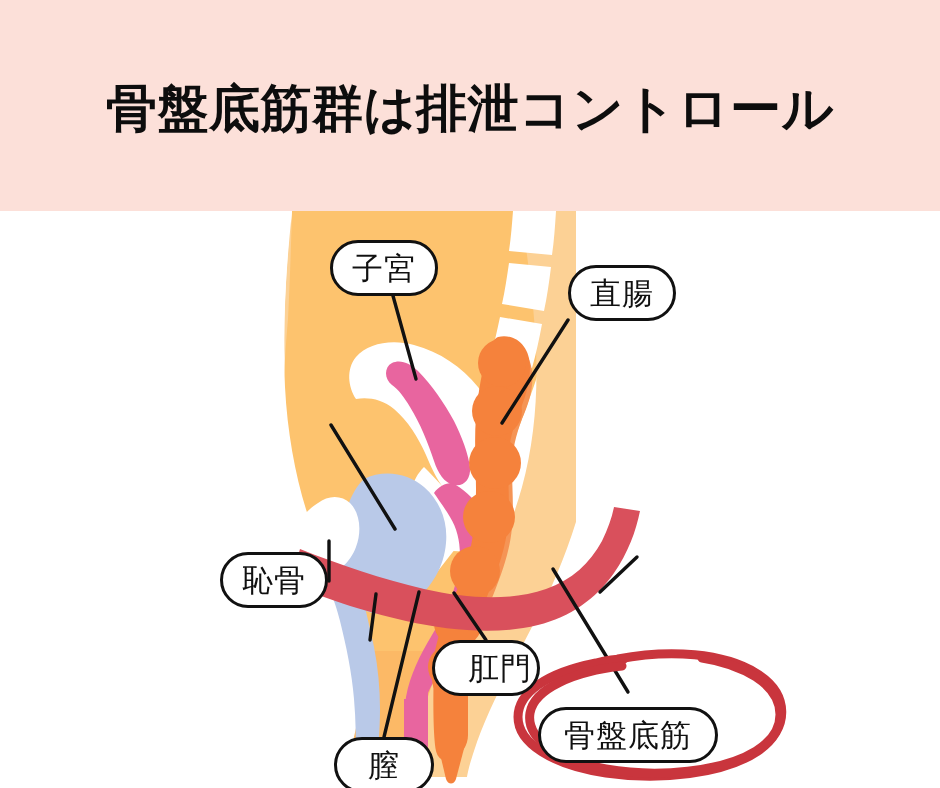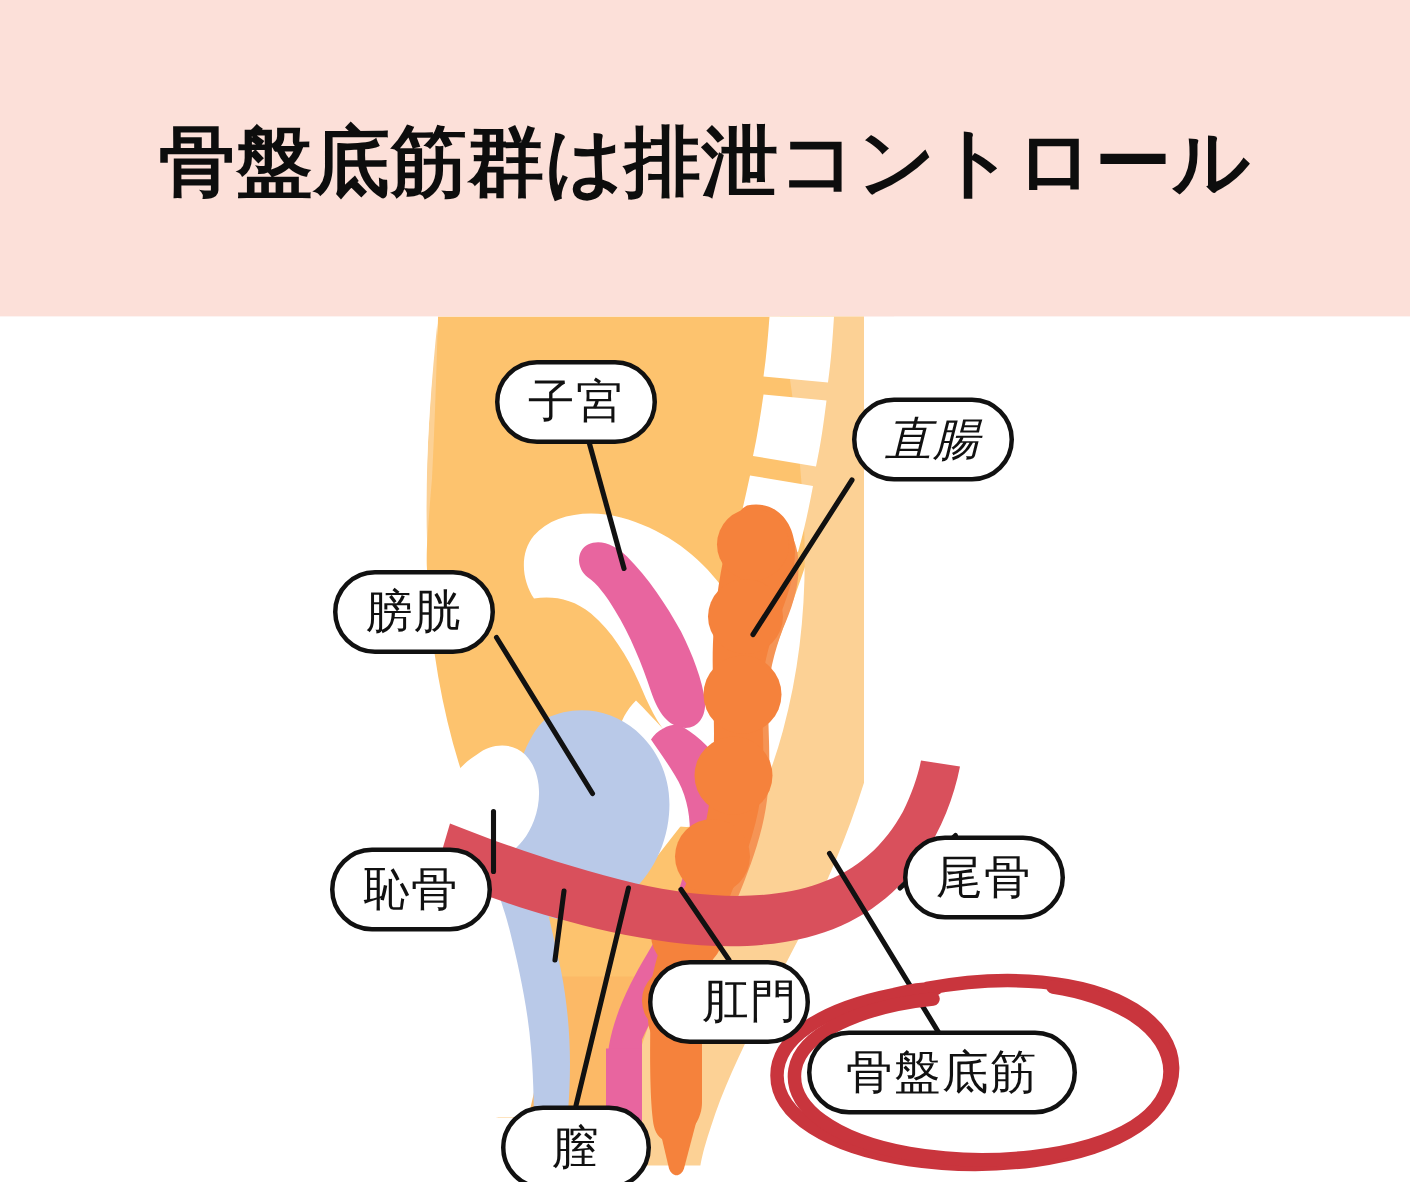--- a/index.html
+++ b/index.html
@@ -302,42 +302,36 @@
                  C788,520 788,487 756,466
                  C740,456 722,450 702,447"></path>
       </g>
 
     </svg>
 
     <div class="callout" style="left:330px; top:29px; width:108px; height:56px;">
       <span>子宮</span>
     </div>
 
-    <div class="callout" style="left:568px; top:54px; width:108px; height:56px;font-style:italic;">
+    <div class="callout" style="left:568px; top:54px; width:108px; height:56px;">
       <span>直腸</span>
     </div>
 
-    <div class="callout" style="left:222px; top:169px; width:108px; height:56px;">
-      <span>膀胱</span>
-    </div>
-
-    <div class="callout" style="left:220px; top:354px; width:108px; height:56px;justify-content:center;">
+
+    <div class="callout" style="left:220px; top:341px; width:108px; height:56px;justify-content:center;">
       <span>恥骨</span>
     </div>
 
-    <div class="callout" style="left:602px; top:346px; width:108px; height:56px;">
-      <span>尾骨</span>
-    </div>
 
 
     <div class="callout" style="left:432px; top:429px; width:108px; height:56px;padding-left:28px;">
       <span>肛門</span>
     </div>
 
-    <div class="callout" style="left:538px; top:476px; width:180px; height:56px;">
+    <div class="callout" style="left:538px; top:496px; width:180px; height:56px;">
       <span>骨盤底筋</span>
     </div>
 
     <div class="callout" style="left:334px; top:526px; width:100px; height:56px;">
       <span>膣</span>
     </div>
 
   </div>
 </div>
 

